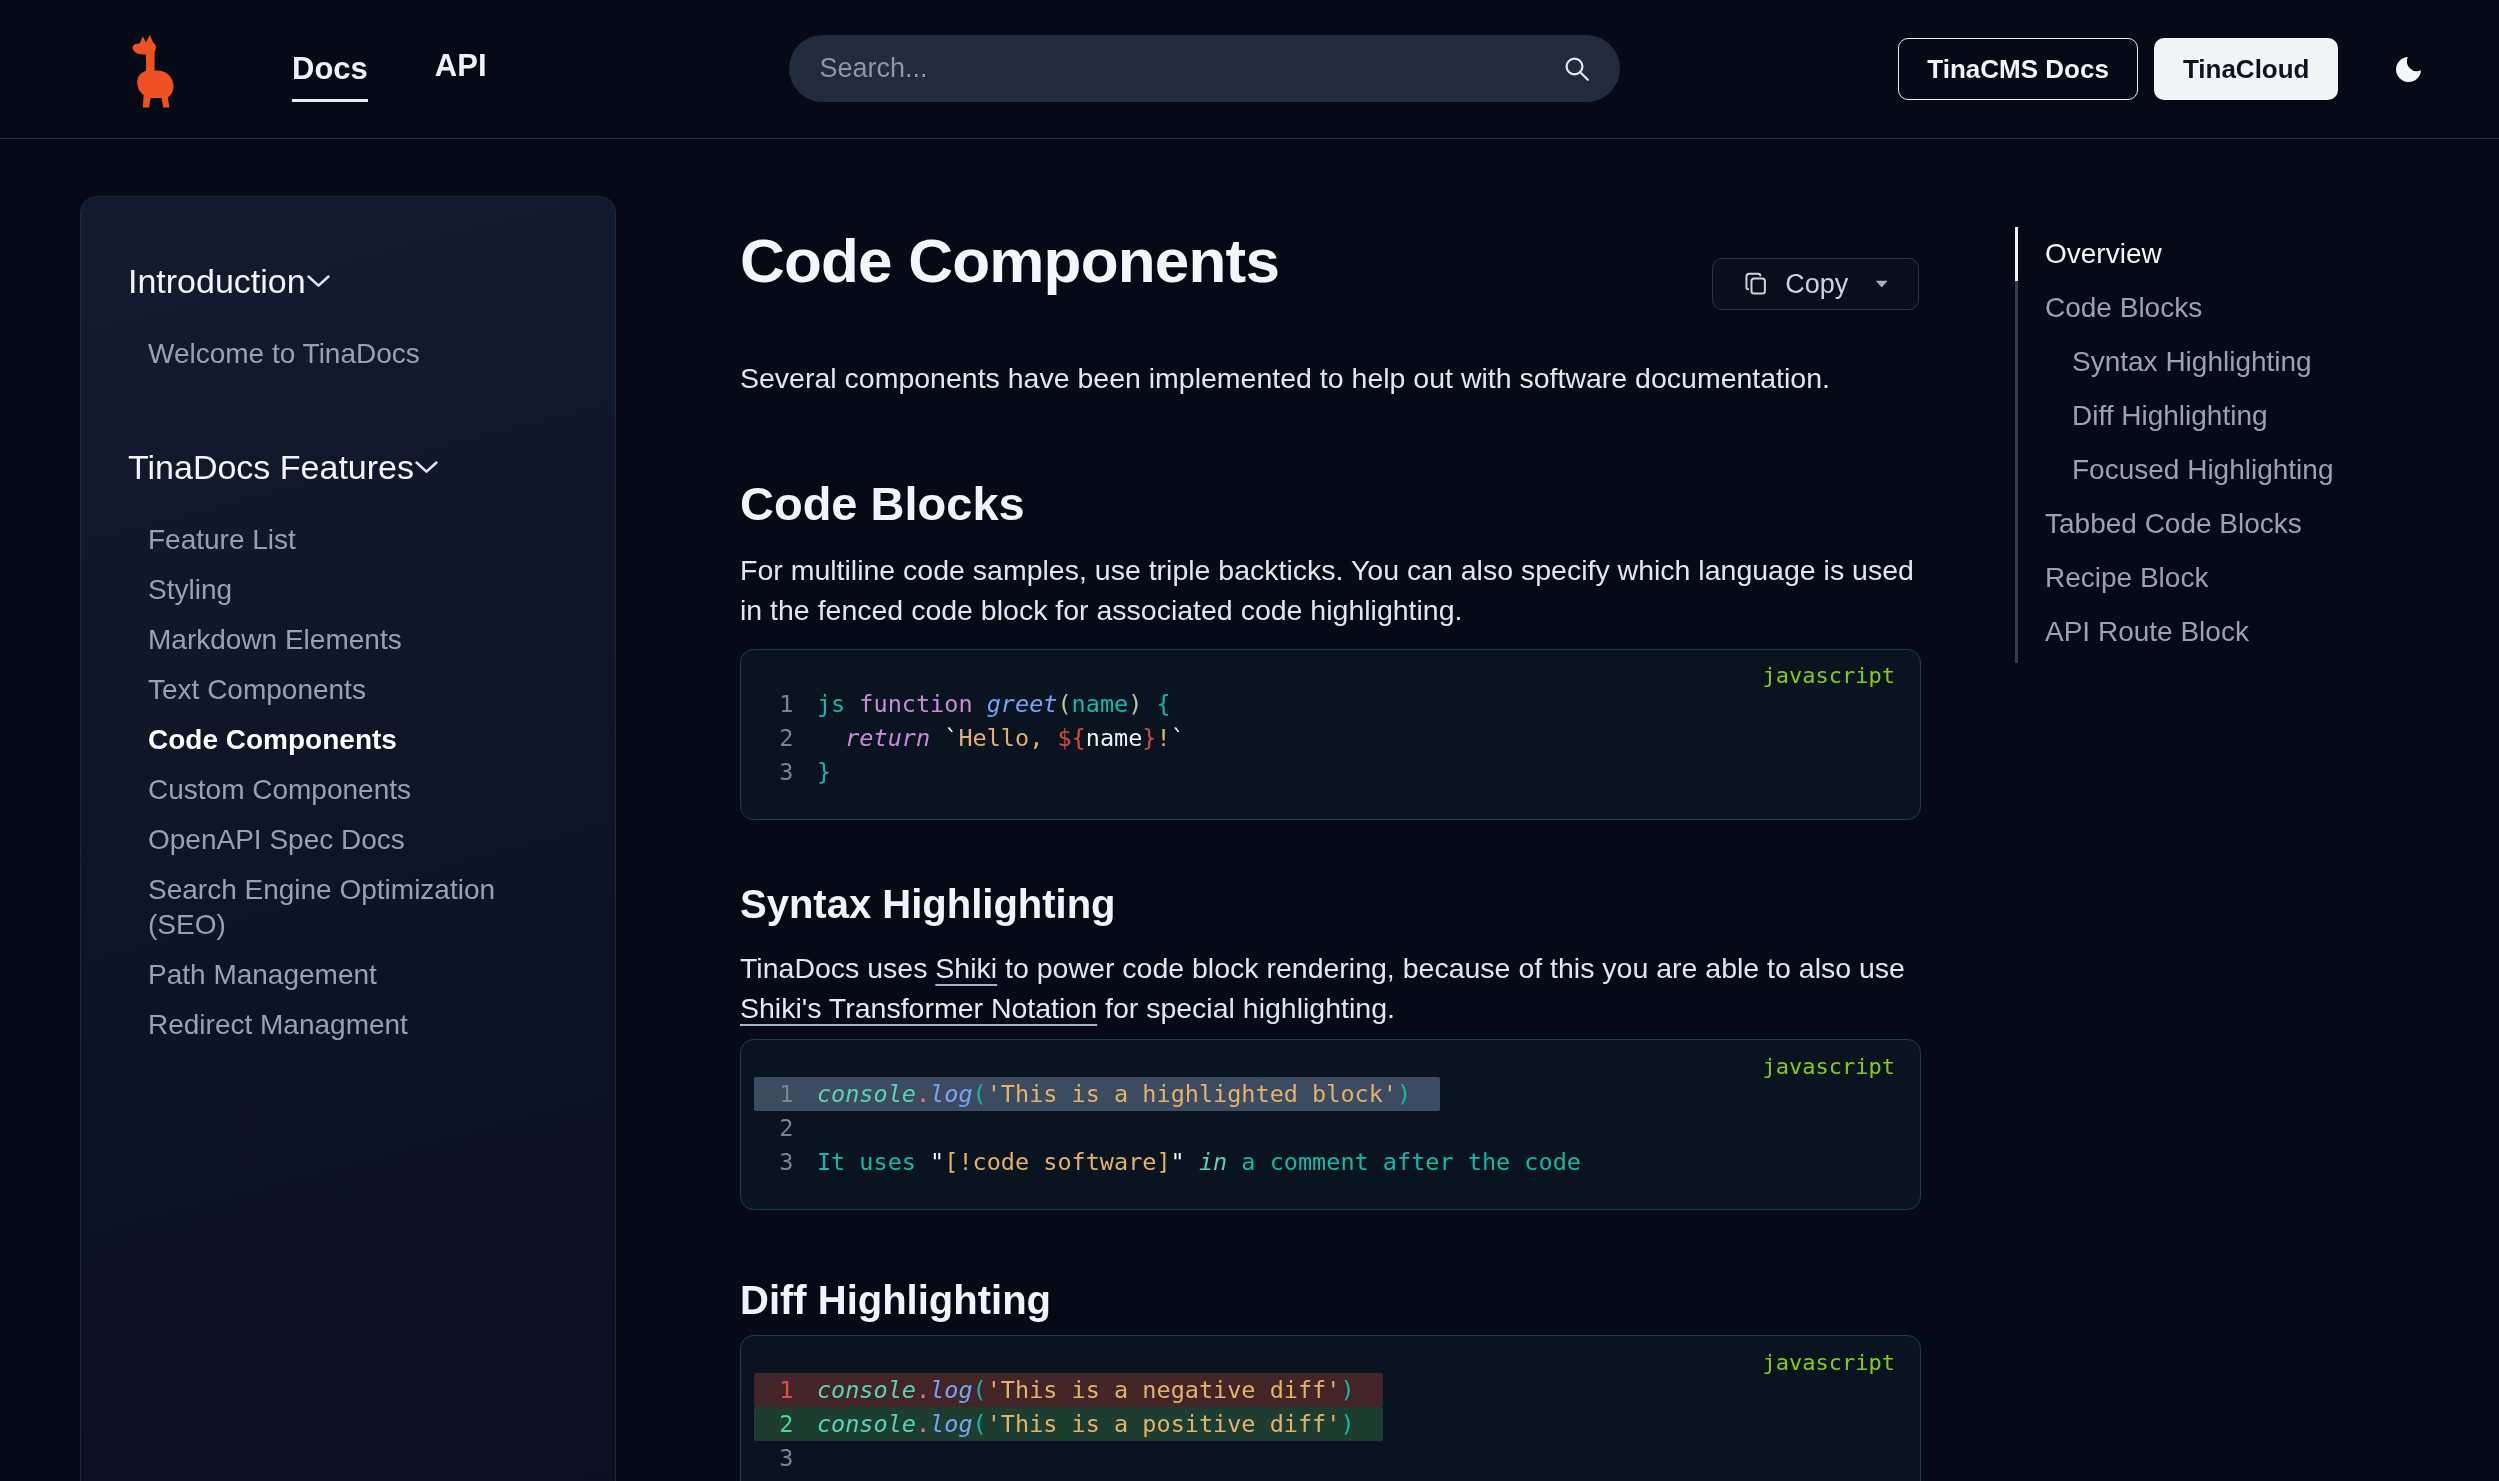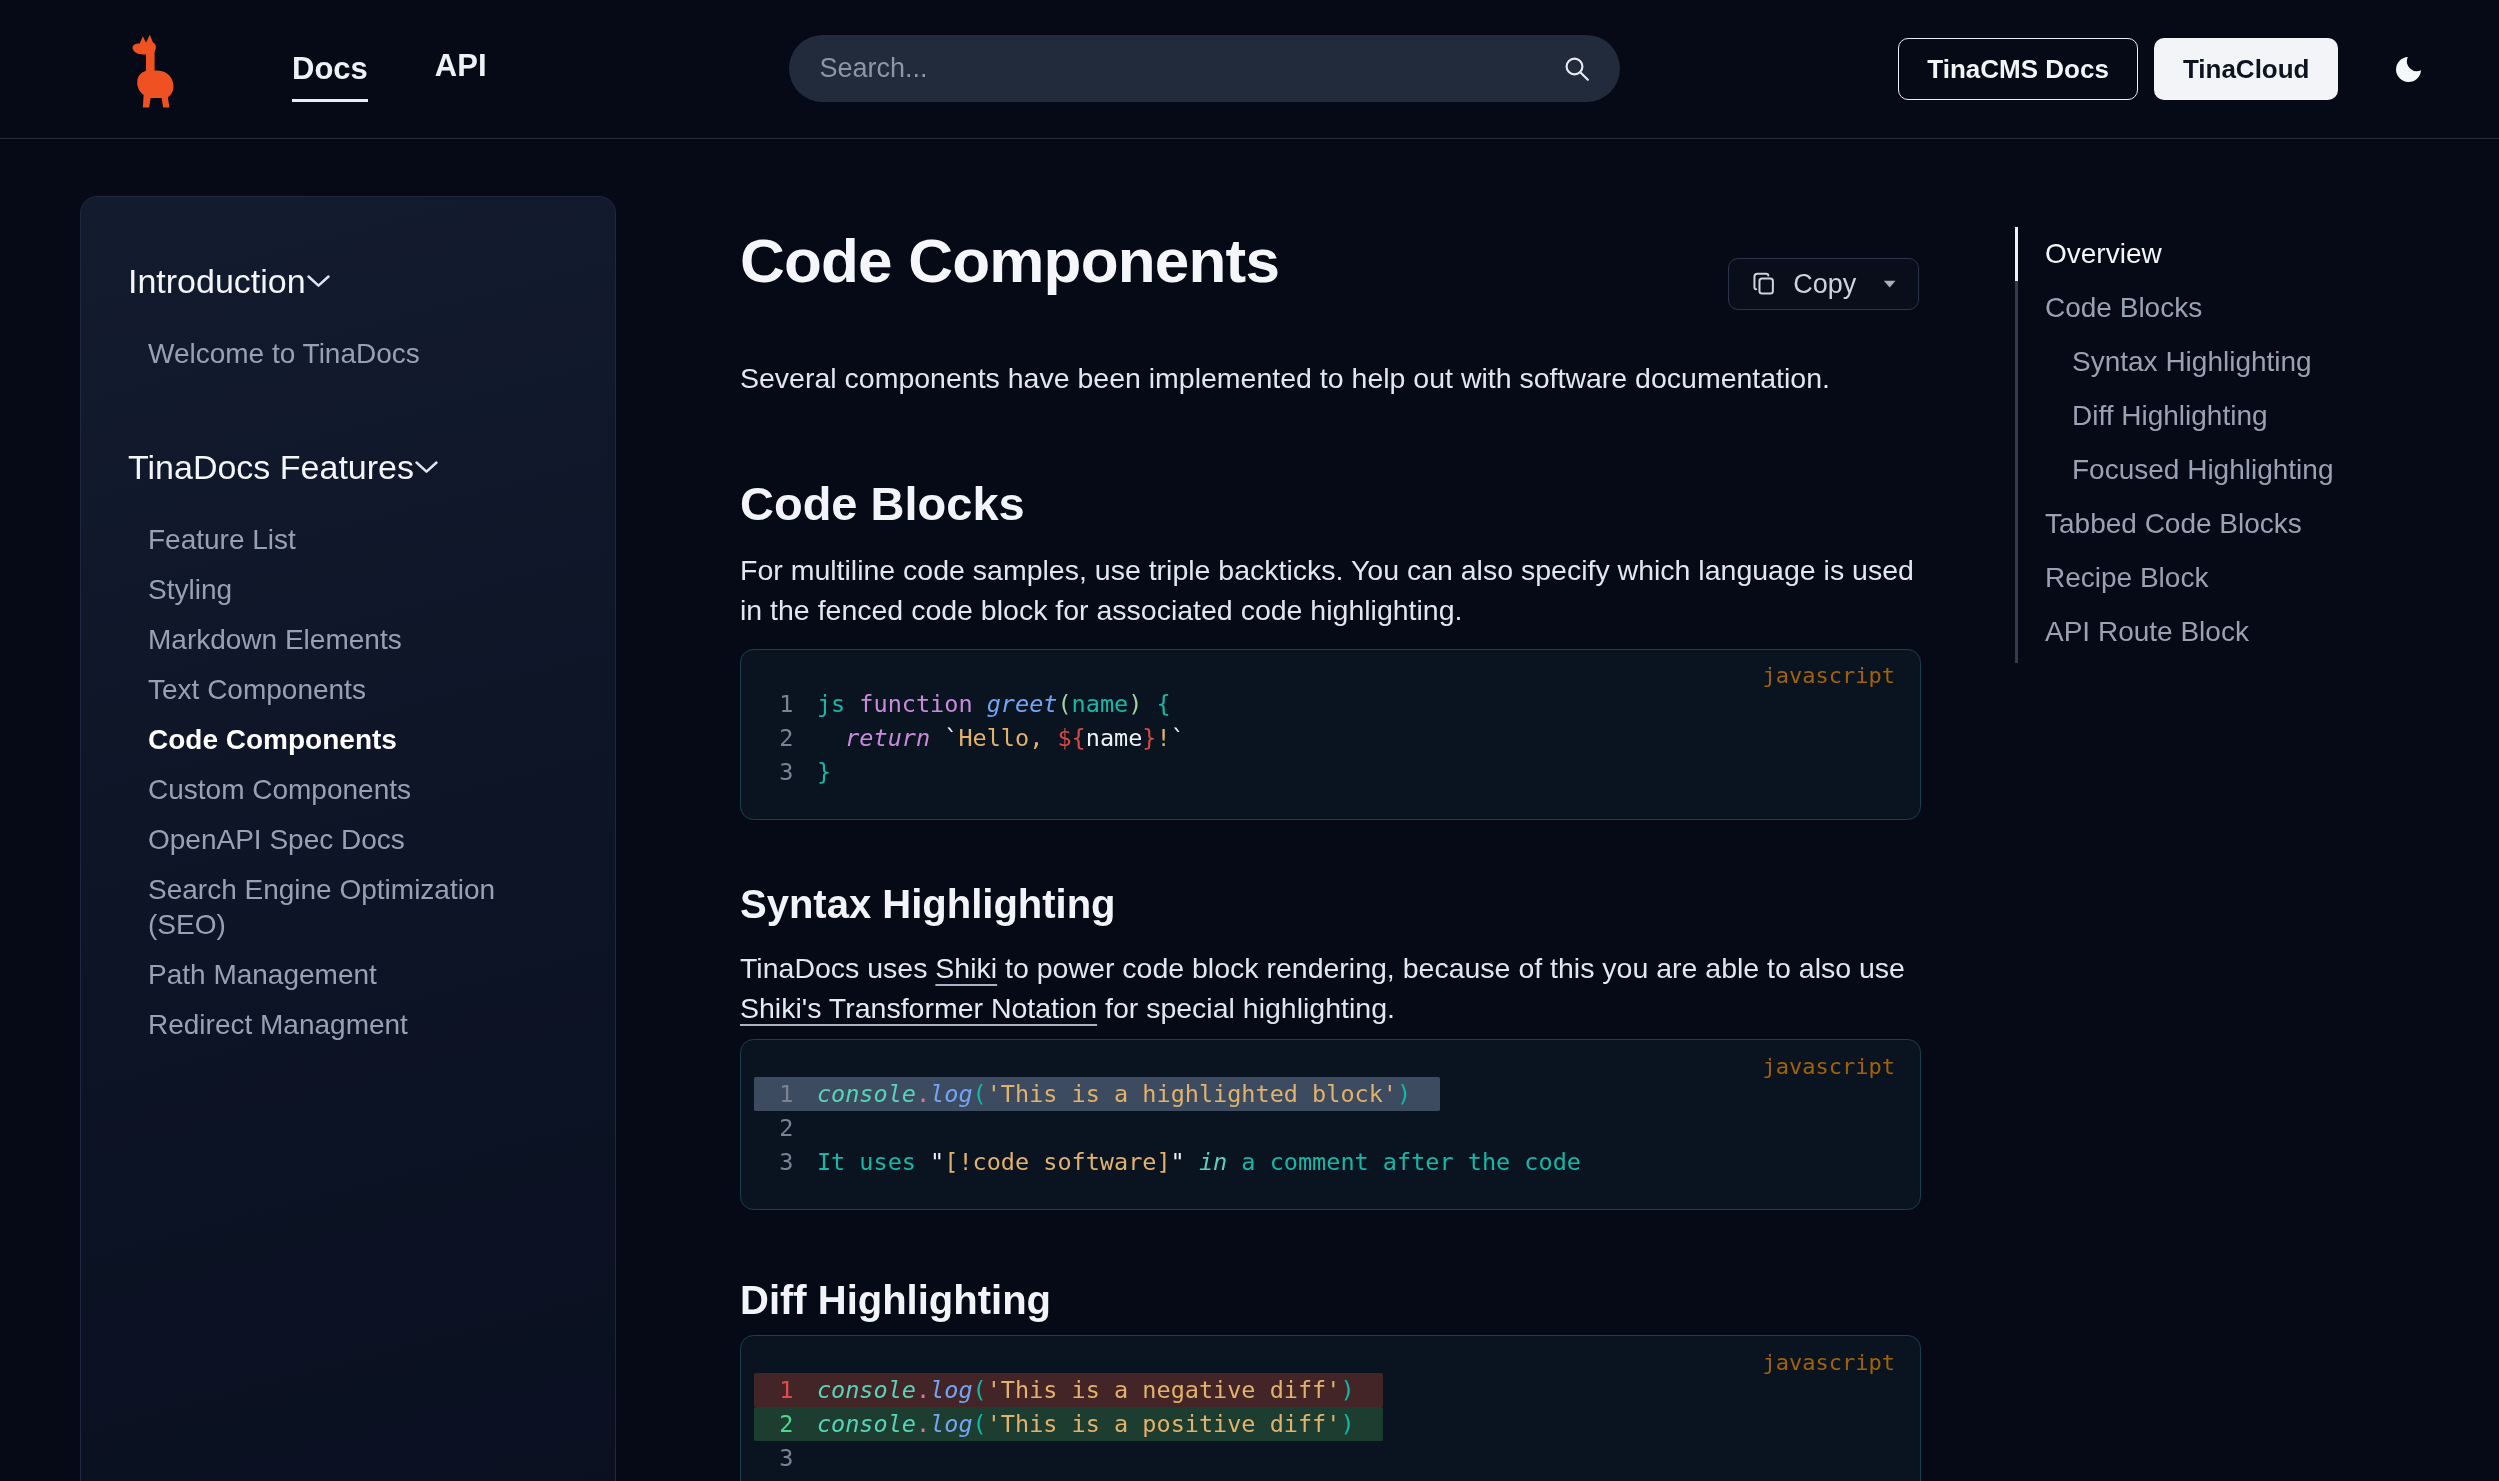--- a/index.html
+++ b/index.html
@@ -35,40 +35,40 @@
   .sb-head{display:flex;align-items:center;justify-content:flex-start;padding-right:49px;
     margin-bottom:27px;cursor:pointer}
   .sb-title{font-size:34px;font-weight:500;color:#f3f5f9}
   .sb-items{list-style:none;margin:0;padding:0 0 0 20px}
   .sb-item{font-size:28px;line-height:35px;padding:7.5px 0;color:#98a1b3;width:410px;cursor:pointer}
   .sb-item.active{color:#ffffff;font-weight:700}
   
   .main{position:absolute;left:740px;top:194px;width:1181px}
   .title-row{position:relative}
   h1{margin:30px 0 0;font-size:62px;line-height:74px;font-weight:700;color:#f4f6fa;letter-spacing:-0.8px}
-  .copy-btn{position:absolute;top:34px;right:1.7px;height:52px;padding:0 22px;border:1.7px solid #2b3448;
+  .copy-btn{position:absolute;top:34px;right:1.7px;height:52px;padding:0 30px;border:1.7px solid #2b3448;
     border-radius:10px;background:rgba(14,19,33,.55);display:flex;align-items:center;gap:15px;
     color:#ccd2de;font-size:27px;cursor:pointer;font-family:"Liberation Sans",sans-serif;box-sizing:border-box}
   .copy-caret{margin-left:11.7px;display:flex}
   .p-body{margin:18.4px 0 0;font-size:28.5px;line-height:40px;color:#e2e6ee;max-width:1198px}
   .p-intro{margin-top:60px}
   h2{margin:77px 0 0;font-size:47px;line-height:57px;font-weight:700;color:#f2f4f9}
   h3{font-size:40px;line-height:50px;font-weight:700;color:#f2f4f9}
   .h3-syntax{margin:59px 0 0}
   .h3-diff{margin:65px 0 0}
   .p-syntax{margin-top:19px}
   .doc-link{color:#e7eaf1;text-decoration:underline;text-underline-offset:5.9px;
     text-decoration-color:#aab2c2;text-decoration-thickness:1.7px;cursor:pointer}
   
   .codeblock{position:relative;background:#0a1420;border:1.7px solid #1c3f50;border-radius:13.4px;
     padding:37px 0 30px;box-sizing:border-box;margin-top:18.4px}
   .cb-2{margin-top:11.7px}
   .cb-3{margin-top:10px;min-height:201px}
   .cb-label{position:absolute;top:13.4px;right:25px;font-family:"DejaVu Sans Mono",monospace;
-    font-size:22px;color:#a16207}
+    font-size:22px;color:#84cc16}
   .cl{display:flex;height:34px;align-items:center;font-family:"DejaVu Sans Mono",monospace;
     font-size:23.5px;margin-left:13.4px;width:fit-content;min-width:101px;padding-right:28.5px;border-radius:1.7px}
   .cl .ln{width:39px;text-align:right;margin-right:23.5px;color:#7a8294;flex-shrink:0}
   .cl .lc{white-space:pre}
   .cl.hl{background:#3d4b60}
   .cl.minus{background:#432528}.cl.minus .ln{color:#e14b44}
   .cl.plus{background:#1d3d30}.cl.plus .ln{color:#4fd88c}
   .t-p{color:#14b8a6}
   .t-wht{color:#eff2f6}
   .t-pur{color:#c98bd9}

